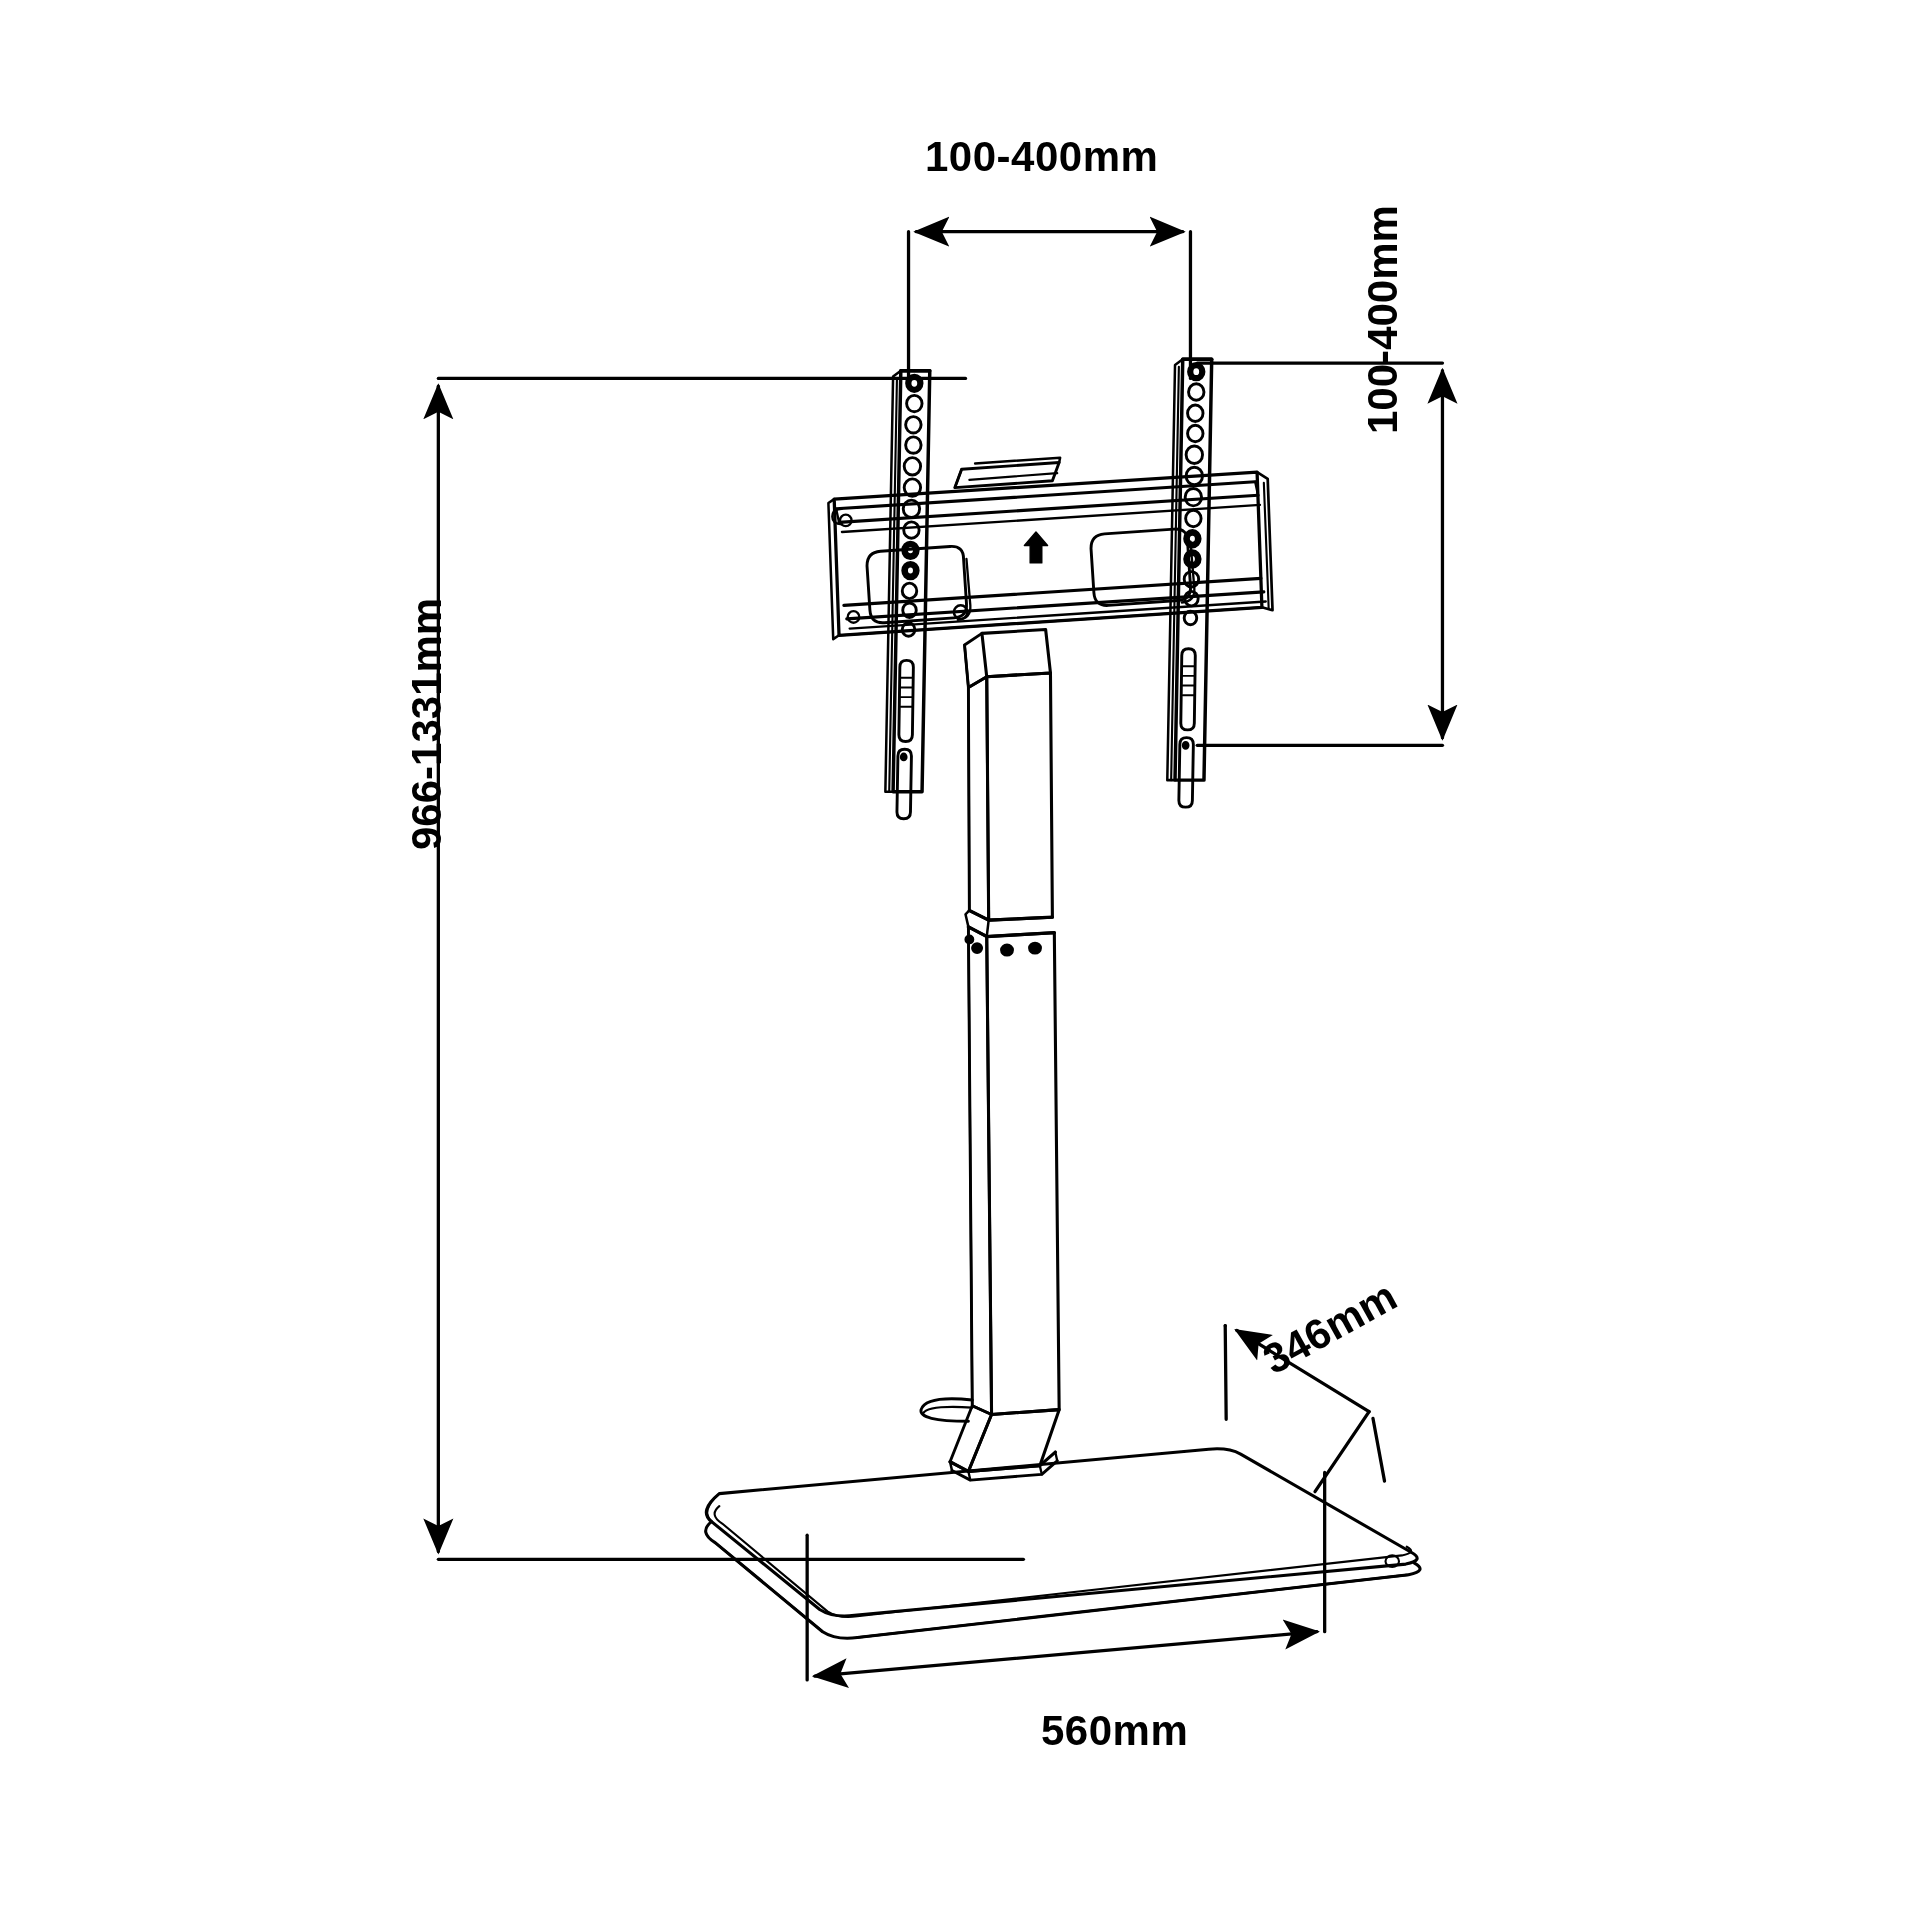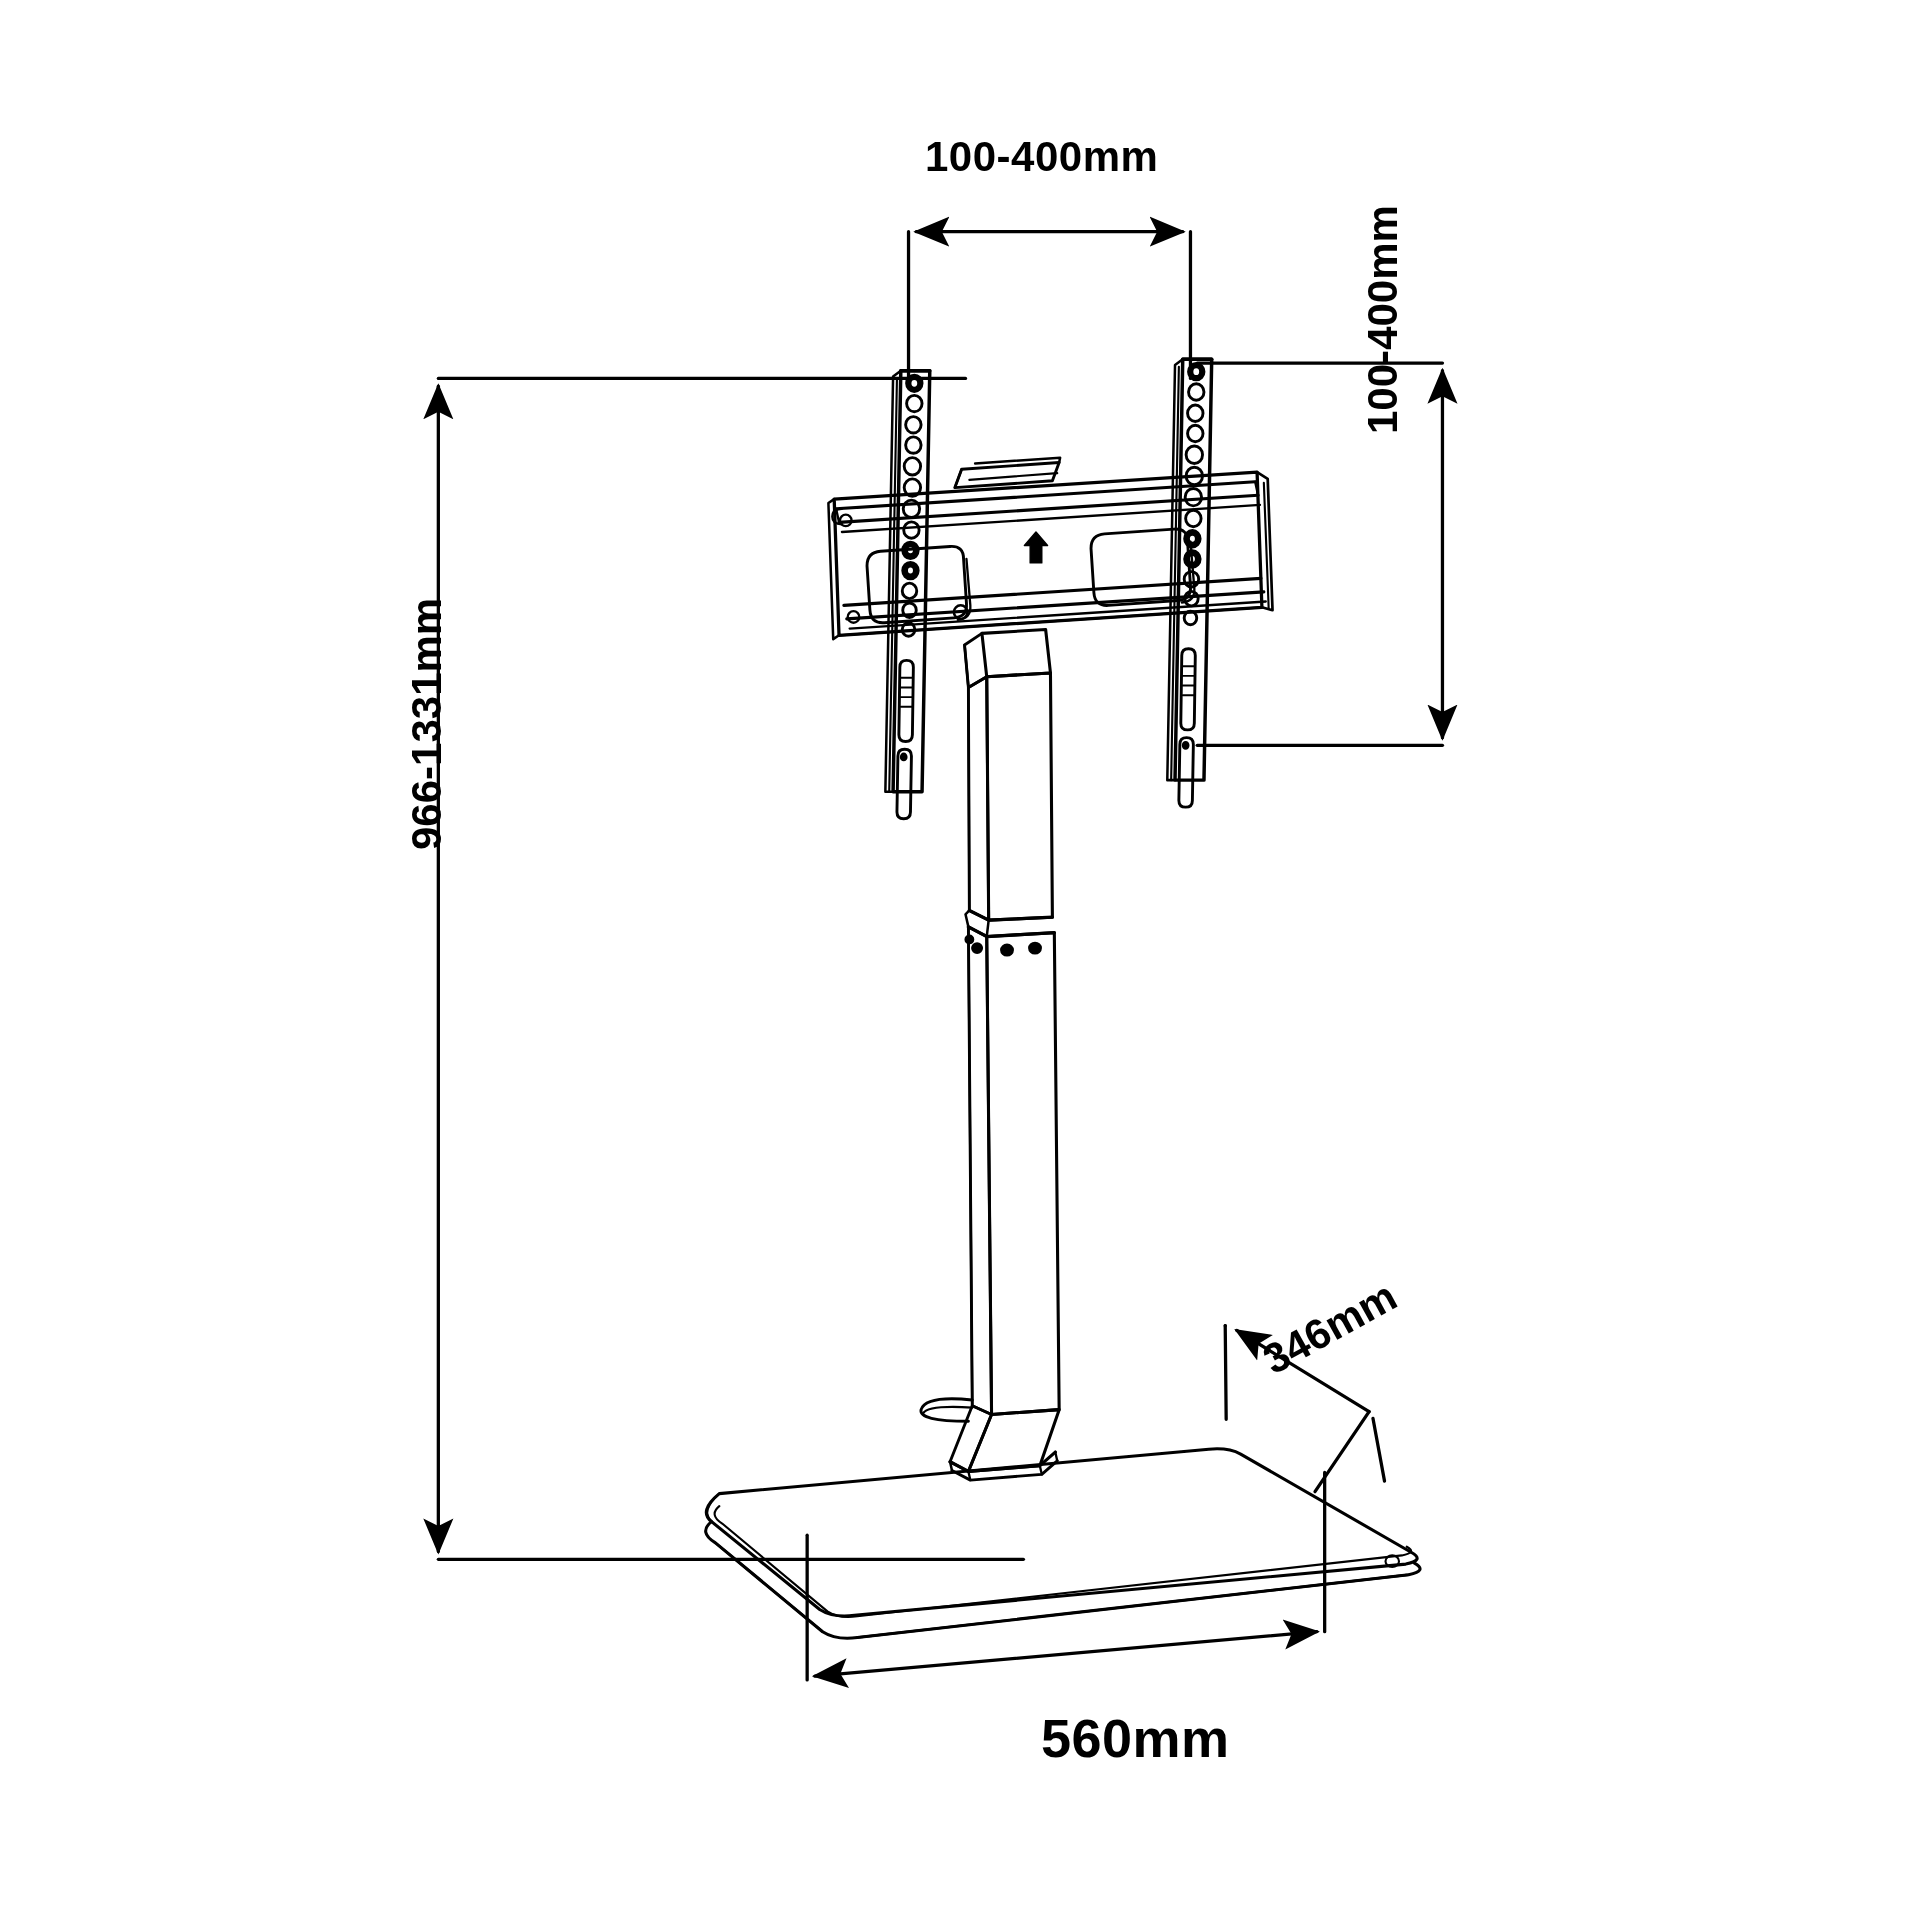--- a/index.html
+++ b/index.html
@@ -74,21 +74,21 @@
   }
   #label-diag-inner {
     position: absolute;
     font-size: 42px;
     font-weight: bold;
     white-space: nowrap;
     transform: rotate(-29deg);
     transform-origin: 0 0;
   }
   #label-bottom {
-    font-size: 54px;
+    font-size: 42px;
     left: 1041px;
     top: 1707px;
   }
 </style>
 </head>
 <body>
 
 <div id="page">
 
   <svg id="drawing" viewBox="0 0 2000 2000" xmlns="http://www.w3.org/2000/svg">

